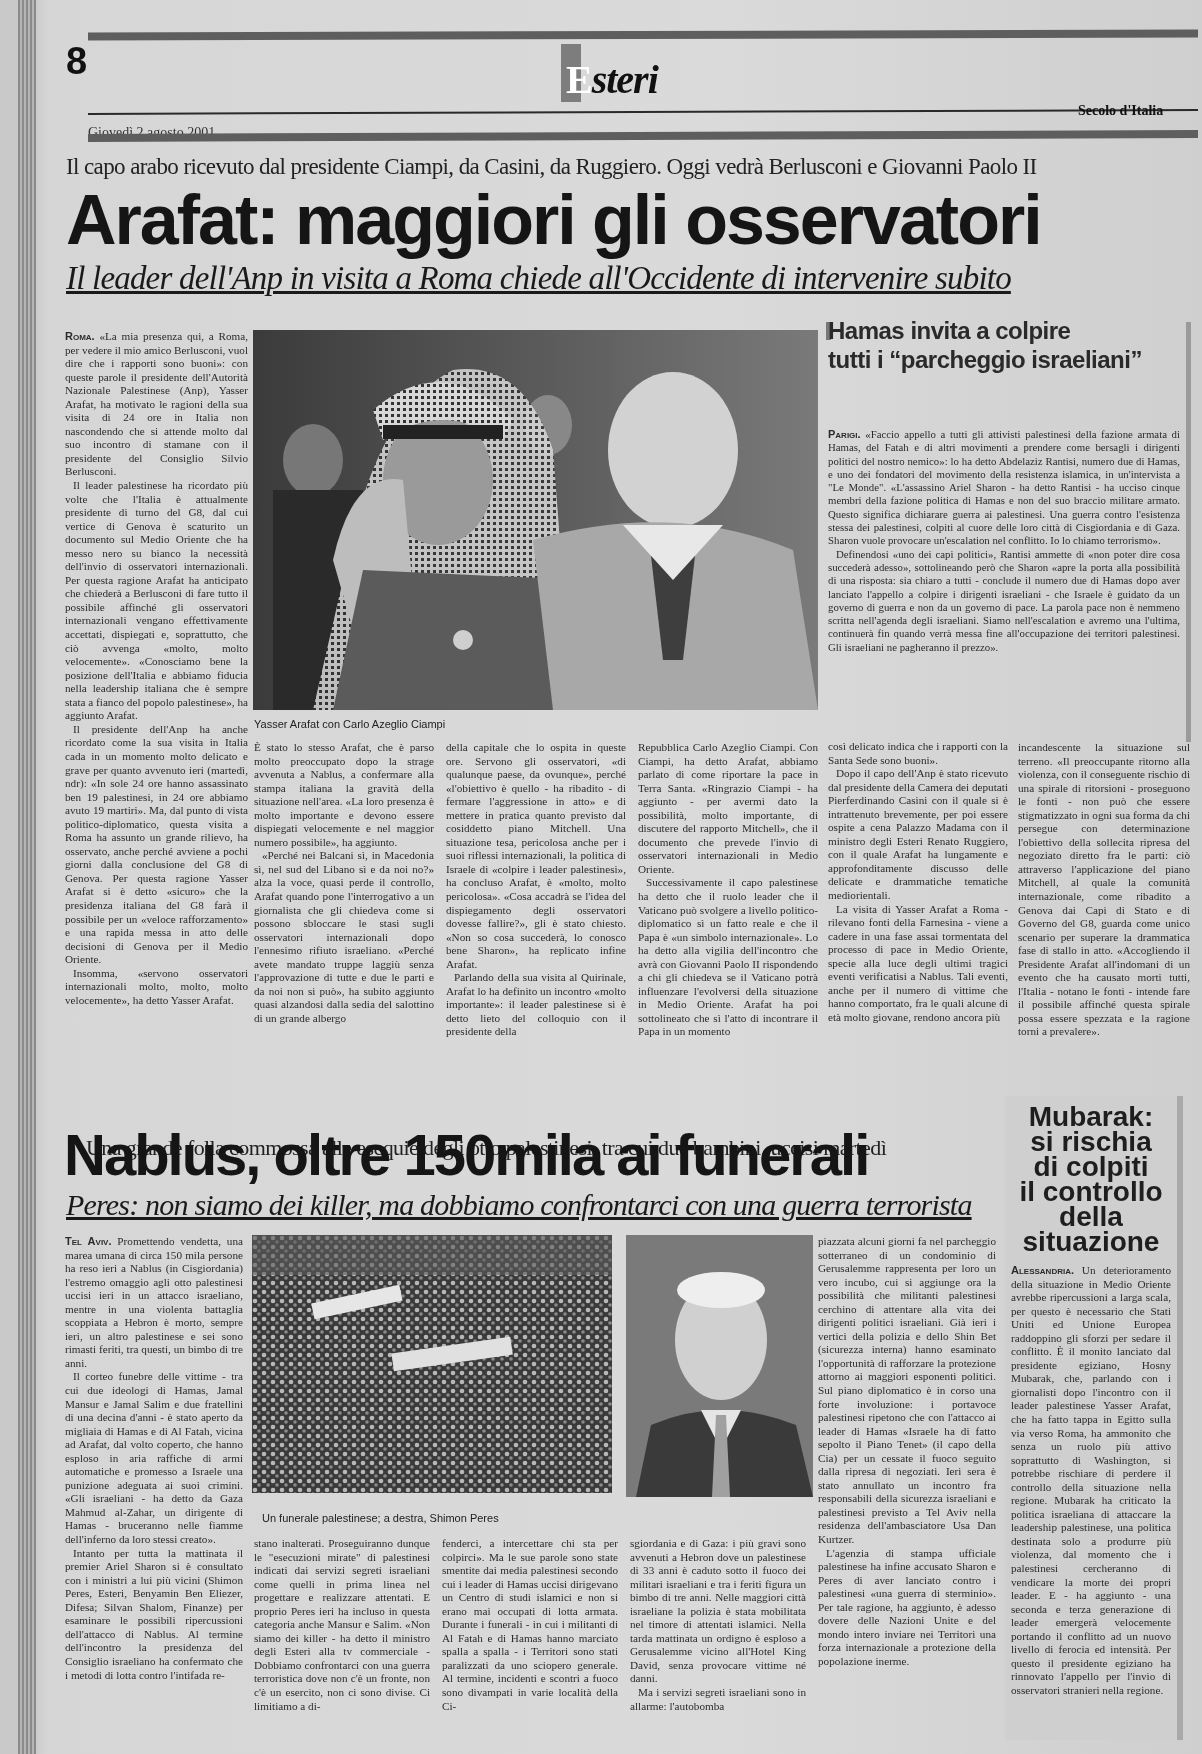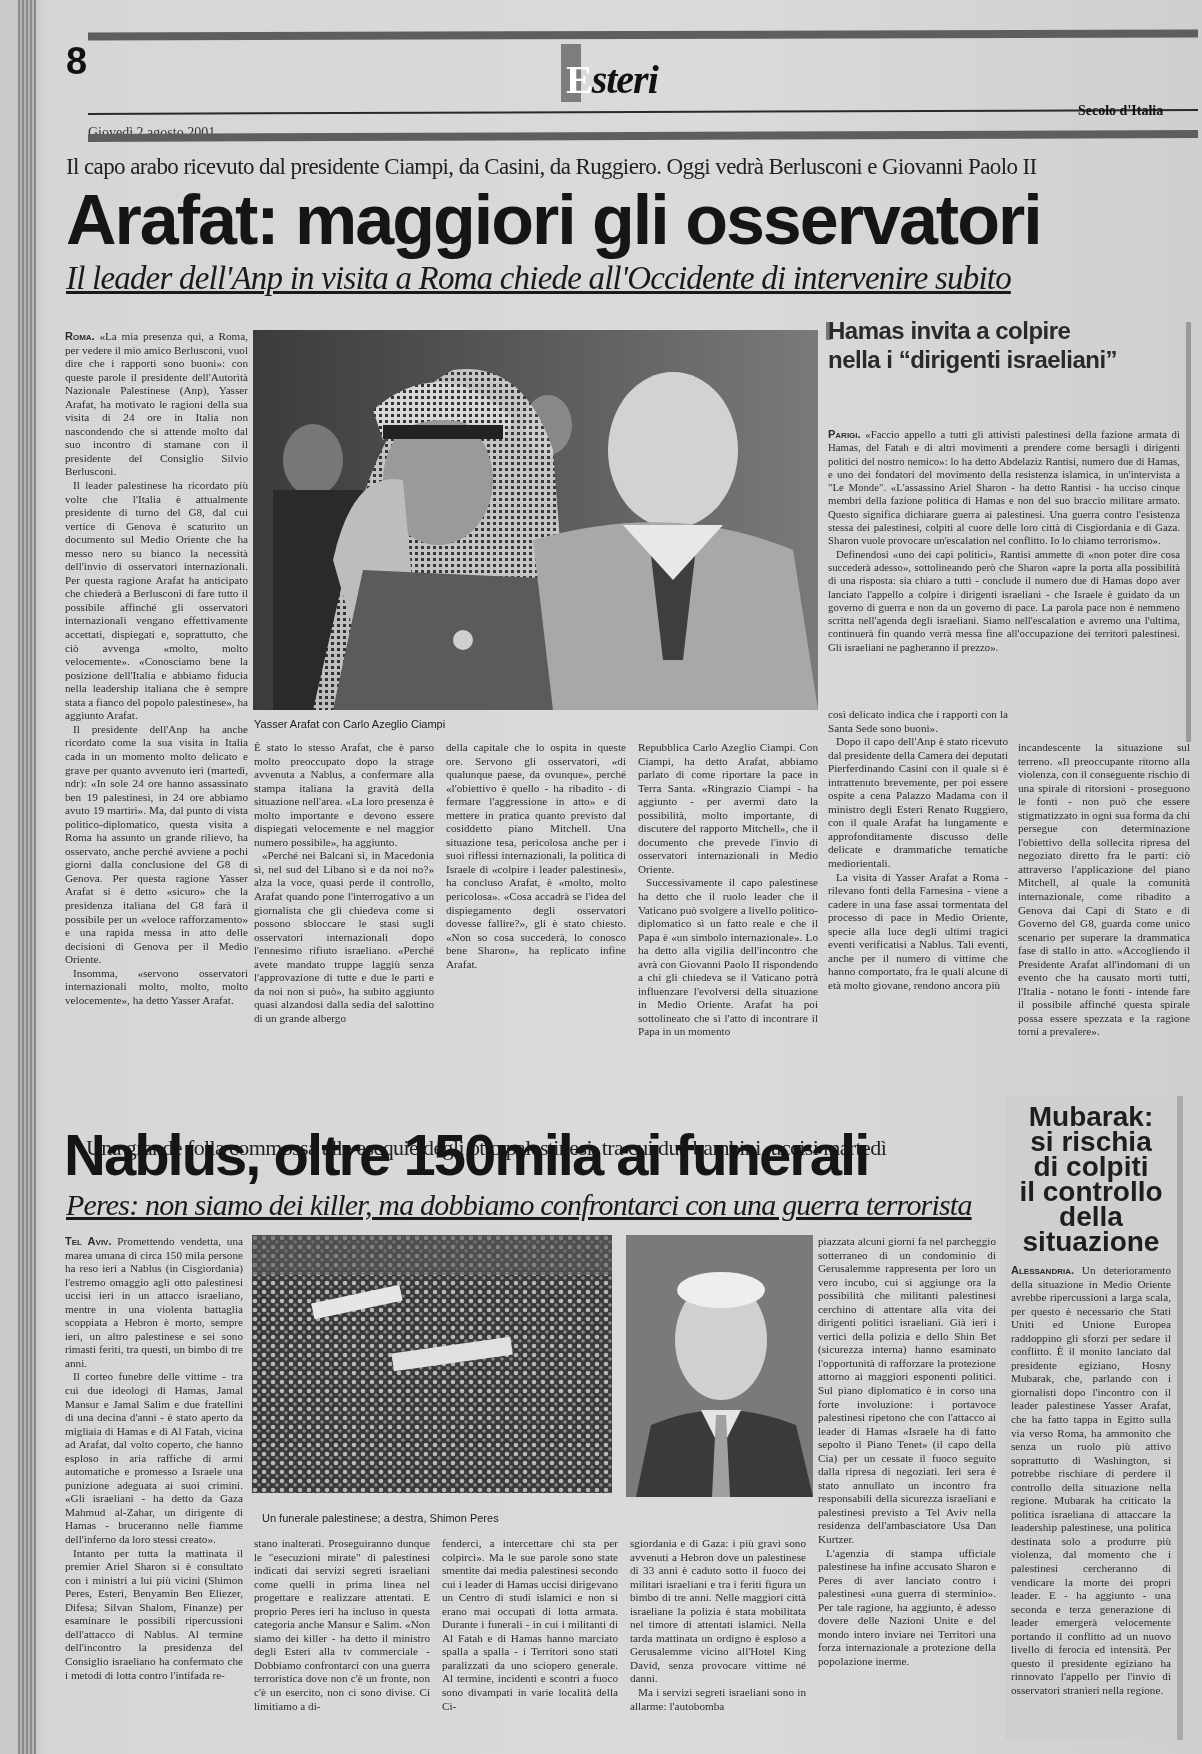--- a/index.html
+++ b/index.html
@@ -85,39 +85,40 @@
     </svg>
   </div>
   <div class="caption" style="left:236px;top:718px;">Yasser Arafat con Carlo Azeglio Ciampi</div>
 
   <div class="col" style="left:236px;top:741px;width:180px;height:326px;">
     <p class="first">È stato lo stesso Arafat, che è parso molto preoccupato dopo la strage avvenuta a Nablus, a confermare alla stampa italiana la gravità della situazione nell'area. «La loro presenza è molto importante e devono essere dispiegati velocemente e nel maggior numero possibile», ha aggiunto.</p>
     <p>«Perché nei Balcani sì, in Macedonia sì, nel sud del Libano sì e da noi no?» alza la voce, quasi perde il controllo, Arafat quando pone l'interrogativo a un giornalista che gli chiedeva come si possono sbloccare le stasi sugli osservatori internazionali dopo l'ennesimo rifiuto israeliano. «Perché avete mandato truppe laggiù senza l'approvazione di tutte e due le parti e da noi non si può», ha subito aggiunto quasi alzandosi dalla sedia del salottino di un grande albergo</p>
   </div>
   <div class="col" style="left:428px;top:741px;width:180px;height:326px;">
     <p class="first">della capitale che lo ospita in queste ore. Servono gli osservatori, «di qualunque paese, da ovunque», perché «l'obiettivo è quello - ha ribadito - di fermare l'aggressione in atto» e di mettere in pratica quanto previsto dal cosiddetto piano Mitchell. Una situazione tesa, pericolosa anche per i suoi riflessi internazionali, la politica di Israele di «colpire i leader palestinesi», ha concluso Arafat, è «molto, molto pericolosa». «Cosa accadrà se l'idea del dispiegamento degli osservatori dovesse fallire?», gli è stato chiesto. «Non so cosa succederà, lo conosco bene Sharon», ha replicato infine Arafat.</p>
+    <p>Parlando della sua visita al Quirinale, Arafat lo ha definito un incontro «molto importante»: il leader palestinese si è detto lieto del colloquio con il presidente della</p>
   </div>
   <div class="col" style="left:620px;top:741px;width:180px;height:326px;">
     <p class="first">Repubblica Carlo Azeglio Ciampi. Con Ciampi, ha detto Arafat, abbiamo parlato di come riportare la pace in Terra Santa. «Ringrazio Ciampi - ha aggiunto - per avermi dato la possibilità, molto importante, di discutere del rapporto Mitchell», che il documento che prevede l'invio di osservatori internazionali in Medio Oriente.</p>
     <p>Successivamente il capo palestinese ha detto che il ruolo leader che il Vaticano può svolgere a livello politico-diplomatico sì un fatto reale e che il Papa è «un simbolo internazionale». Lo ha detto alla vigilia dell'incontro che avrà con Giovanni Paolo II rispondendo a chi gli chiedeva se il Vaticano potrà influenzare l'evolversi della situazione in Medio Oriente. Arafat ha poi sottolineato che sì l'atto di incontrare il Papa in un momento</p>
   </div>
-  <div class="col" style="left:810px;top:708px;width:180px;height:326px;">
+  <div class="col" style="left:810px;top:740px;width:180px;height:326px;">
     <p class="first">così delicato indica che i rapporti con la Santa Sede sono buoni».</p>
     <p>Dopo il capo dell'Anp è stato ricevuto dal presidente della Camera dei deputati Pierferdinando Casini con il quale si è intrattenuto brevemente, per poi essere ospite a cena Palazzo Madama con il ministro degli Esteri Renato Ruggiero, con il quale Arafat ha lungamente e approfonditamente discusso delle delicate e drammatiche tematiche mediorientali.</p>
     <p>La visita di Yasser Arafat a Roma - rilevano fonti della Farnesina - viene a cadere in una fase assai tormentata del processo di pace in Medio Oriente, specie alla luce degli ultimi tragici eventi verificatisi a Nablus. Tali eventi, anche per il numero di vittime che hanno comportato, fra le quali alcune di età molto giovane, rendono ancora più</p>
   </div>
   <div class="col" style="left:1000px;top:741px;width:172px;height:326px;">
     <p class="first">incandescente la situazione sul terreno. «Il preoccupante ritorno alla violenza, con il conseguente rischio di una spirale di ritorsioni - proseguono le fonti - non può che essere stigmatizzato in ogni sua forma da chi persegue con determinazione l'obiettivo della sollecita ripresa del negoziato diretto fra le parti: ciò attraverso l'applicazione del piano Mitchell, al quale la comunità internazionale, come ribadito a Genova dai Capi di Stato e di Governo del G8, guarda come unico scenario per superare la drammatica fase di stallo in atto. «Accogliendo il Presidente Arafat all'indomani di un evento che ha causato morti tutti, l'Italia - notano le fonti - intende fare il possibile affinché questa spirale possa essere spezzata e la ragione torni a prevalere».</p>
   </div>
 
   <div class="sidebar-bar" style="left:808px;top:322px;height:18px;"></div>
   <div class="sidebar-bar" style="left:1168px;top:322px;height:420px;background:#9a9a9a;"></div>
   <div class="sidebar-head" style="left:810px;top:316px;width:360px;">
     <div>Hamas invita a colpire</div>
-    <div>nella i “dirigenti israeliani”</div>
+    <div>tutti i “parcheggio israeliani”</div>
   </div>
   <div class="col" style="left:810px;top:428px;width:352px;height:312px;font-size:10.8px;line-height:13.3px;">
     <p class="first"><span class="dl">Parigi.</span> <span>«Faccio appello a tutti gli attivisti palestinesi della fazione armata di Hamas, del Fatah e di altri movimenti a prendere come bersagli i dirigenti politici del nostro nemico»: lo ha detto Abdelaziz Rantisi, numero due di Hamas, e uno dei fondatori del movimento della resistenza islamica, in un'intervista a "Le Monde". «L'assassino Ariel Sharon - ha detto Rantisi - ha ucciso cinque membri della fazione politica di Hamas e non del suo braccio militare armato. Questo significa dichiarare guerra ai palestinesi. Una guerra contro l'esistenza stessa dei palestinesi, colpiti al cuore delle loro città di Cisgiordania e di Gaza. Sharon vuole provocare un'escalation nel conflitto. Io lo chiamo terrorismo».</span></p>
     <p>Definendosi «uno dei capi politici», Rantisi ammette di «non poter dire cosa succederà adesso», sottolineando però che Sharon «apre la porta alla possibilità di una risposta: sia chiaro a tutti - conclude il numero due di Hamas dopo aver lanciato l'appello a colpire i dirigenti israeliani - che Israele è guidato da un governo di guerra e non da un governo di pace. La parola pace non è nemmeno scritta nell'agenda degli israeliani. Siamo nell'escalation e avremo una l'ultima, continuerà fin quando verrà messa fine all'occupazione dei territori palestinesi. Gli israeliani ne pagheranno il prezzo».</p>
   </div>
 
   <div class="abs kicker" style="left:48px;top:1135px;font-size:22px;margin-left:20px;">Una grande folla commossa alle esequie degli otto palestinesi, tra cui due bambini, uccisi martedì</div>
   <div class="abs headline" style="left:46px;top:1122px;font-size:58px;line-height:66px;">Nablus, oltre 150mila ai funerali</div>
   <div class="abs subhead" style="left:48px;top:1188px;font-size:30px;">Peres: non siamo dei killer, ma dobbiamo confrontarci con una guerra terrorista</div>
 

